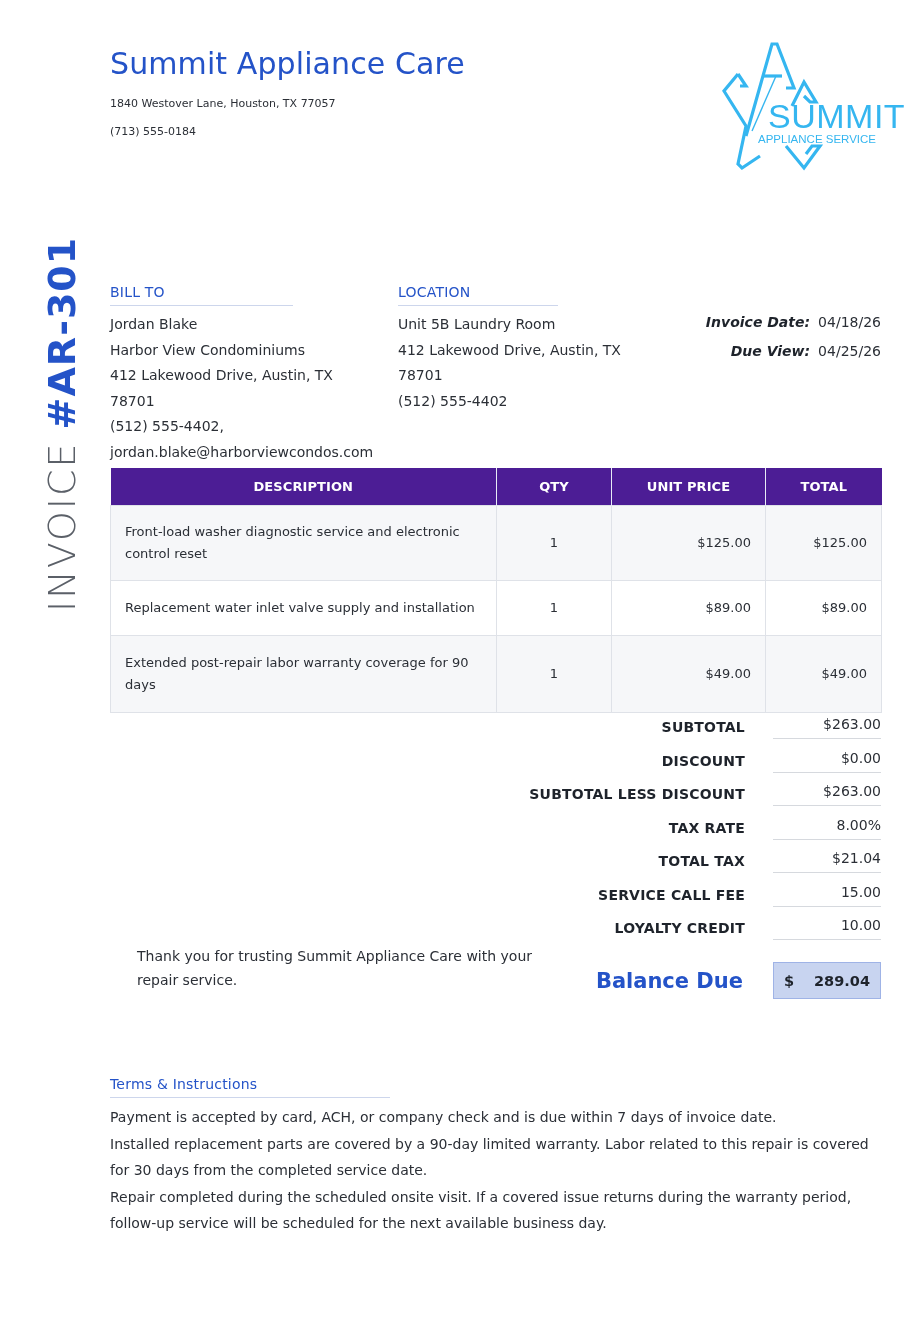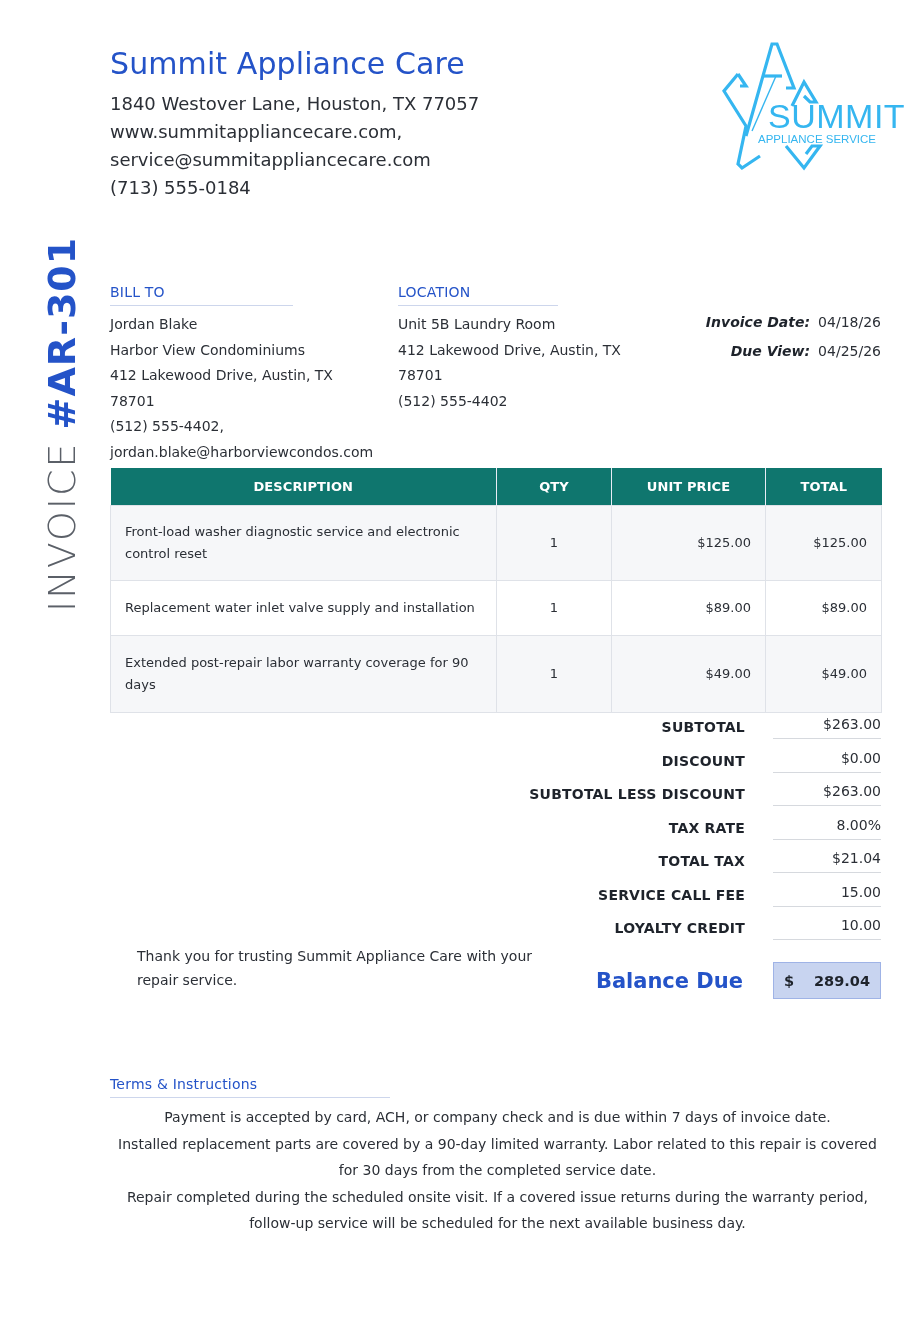--- a/index.html
+++ b/index.html
@@ -10,21 +10,21 @@
       color: #2b2f36;
       overflow: hidden;
     }
 
     
     .company { position: absolute; left: 110px; top: 44px; width: 560px; }
     .company-name {
       font-size: 30px; color: #2453c8; font-weight: normal;
       letter-spacing: 0.1px; line-height: 40px;
     }
-    .company-line { font-size: 18px; color: #2b2f36; line-height: 28px; }
+    .company-line { font-size: 11px; color: #2b2f36; line-height: 28px; }
     .company-lines { margin-top: 6px; }
 
     .logo { position: absolute; left: 716px; top: 36px; width: 190px; height: 140px; }
 
     
     .vertical-title {
       position: absolute;
       left: 42px; top: 612px;
       transform-origin: 0 0;
       transform: rotate(-90deg);
@@ -51,21 +51,21 @@
     .date-row { font-size: 14px; line-height: 29px; white-space: nowrap; }
     .date-label { font-weight: bold; color: #1e232b; margin-right: 8px; font-style: italic; }
     .date-value { color: #2b2f36; }
 
     
     .items {
       position: absolute; left: 110px; top: 468px; width: 771px;
       border-collapse: collapse; table-layout: fixed;
     }
     .items th {
-      background: #0f766e; color: #ffffff; font-size: 13px; font-weight: bold;
+      background: #4c1d95; color: #ffffff; font-size: 13px; font-weight: bold;
       height: 37px; text-align: center; border-right: 1px solid #e8ecf6;
       letter-spacing: 0.1px;
     }
     .items th:last-child { border-right: none; }
     .items td {
       font-size: 13px; color: #2b2f36; border: 1px solid #dfe2e8;
       vertical-align: middle; line-height: 22px;
     }
     .items tr.shade td { background: #f6f7f9; }
     .items td.desc { padding: 0 14px; text-align: left; }
@@ -102,30 +102,29 @@
     }
 
     .thanks {
       position: absolute; left: 137px; top: 944px; width: 400px;
       font-size: 14px; line-height: 24px; color: #2b2f36;
     }
 
     
     .terms { position: absolute; left: 110px; top: 1076px; width: 775px; }
     .terms .block-heading { width: 280px; font-size: 14px; }
-    .terms-lines { margin-top: 6px; font-size: 14px; line-height: 26.5px; color: #2b2f36; text-align: center; }
+    .terms-lines { margin-top: 6px; font-size: 14px; line-height: 26.5px; color: #2b2f36; }
   </style>
 </head>
 <body>
 
 <div class="company">
   <div class="company-name">Summit Appliance Care</div>
   <div class="company-lines">
     <div class="company-line">1840 Westover Lane, Houston, TX 77057</div>
-    <div class="company-line">www.summitappliancecare.com, service@summitappliancecare.com</div>
     <div class="company-line">(713) 555-0184</div>
   </div>
 </div>
 
 <div class="logo">
   <svg width="190" height="140" viewBox="0 0 190 140">
     <g fill="none" stroke="#35b6f0" stroke-width="3.2" stroke-linejoin="miter">
 
       <path d="M30 100 L56 8 L61 8 L78 52 L70 52"></path>
       <path d="M47 40 L66 40"></path>

